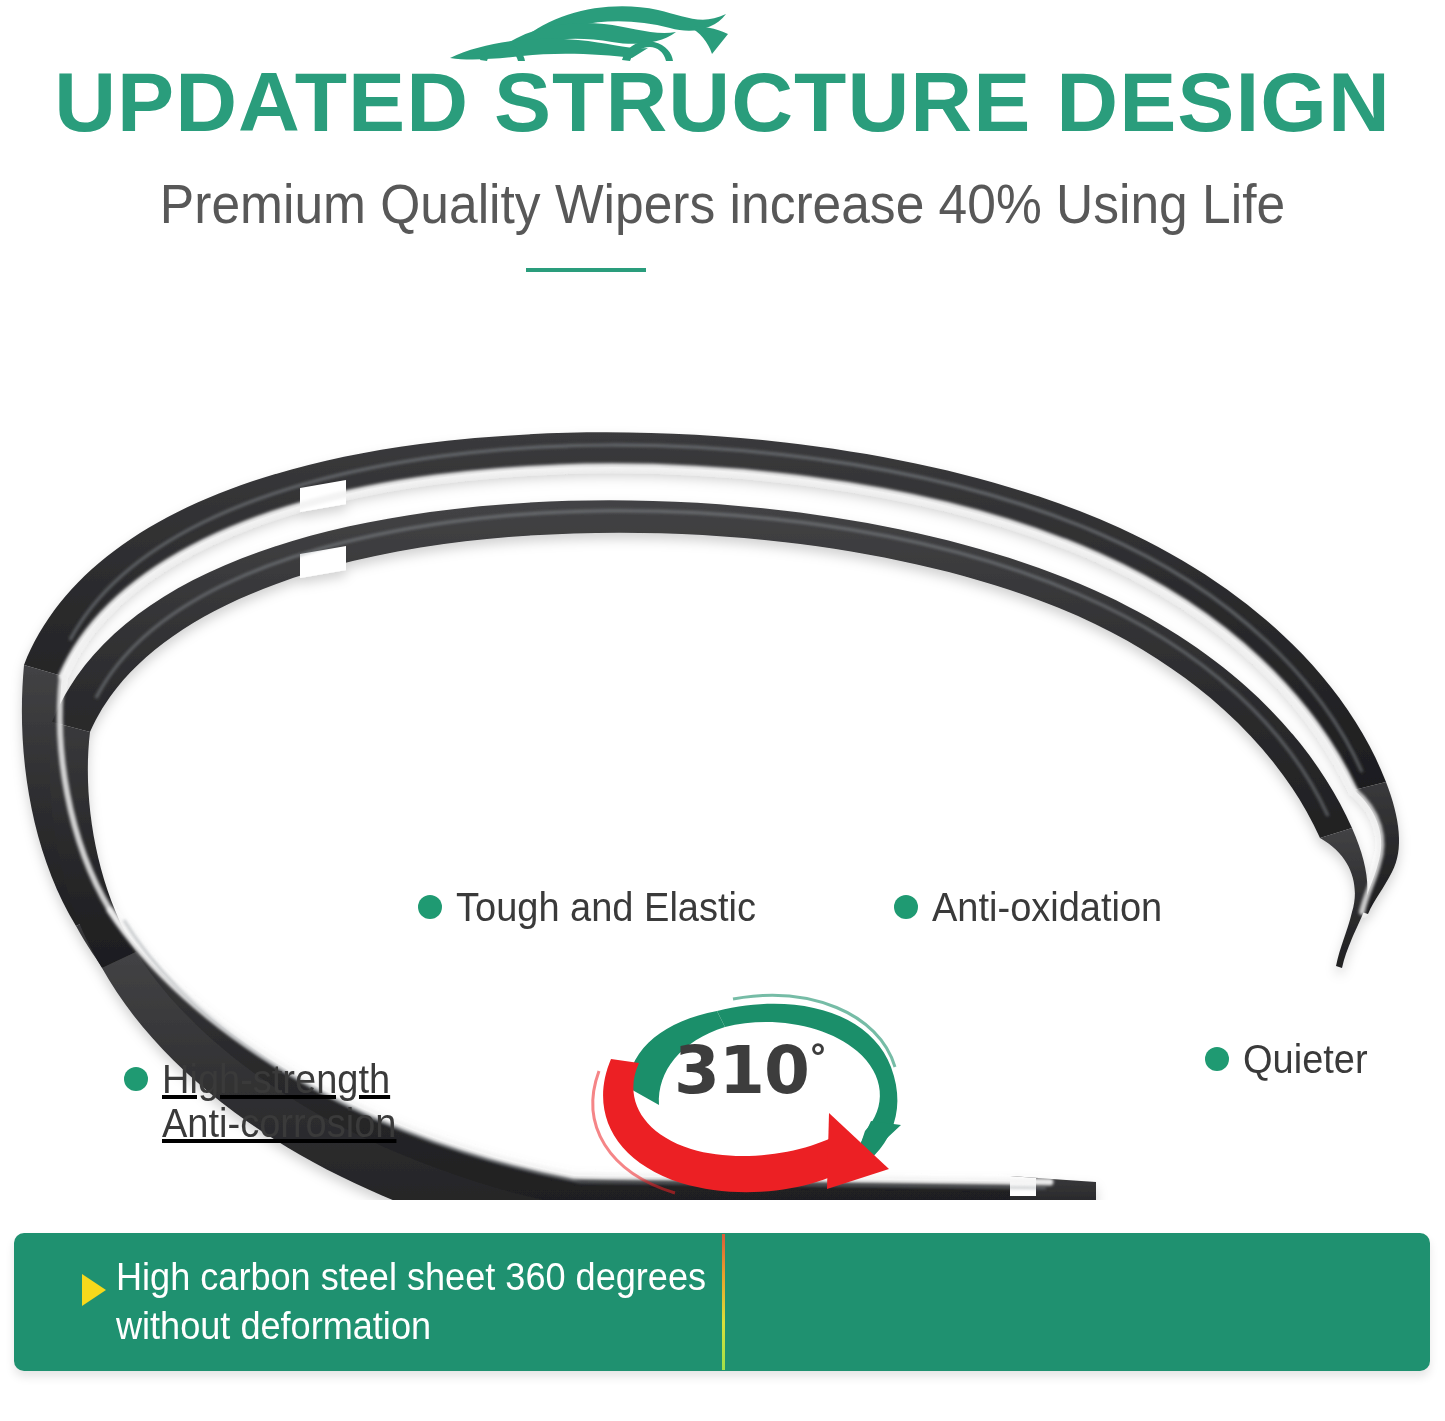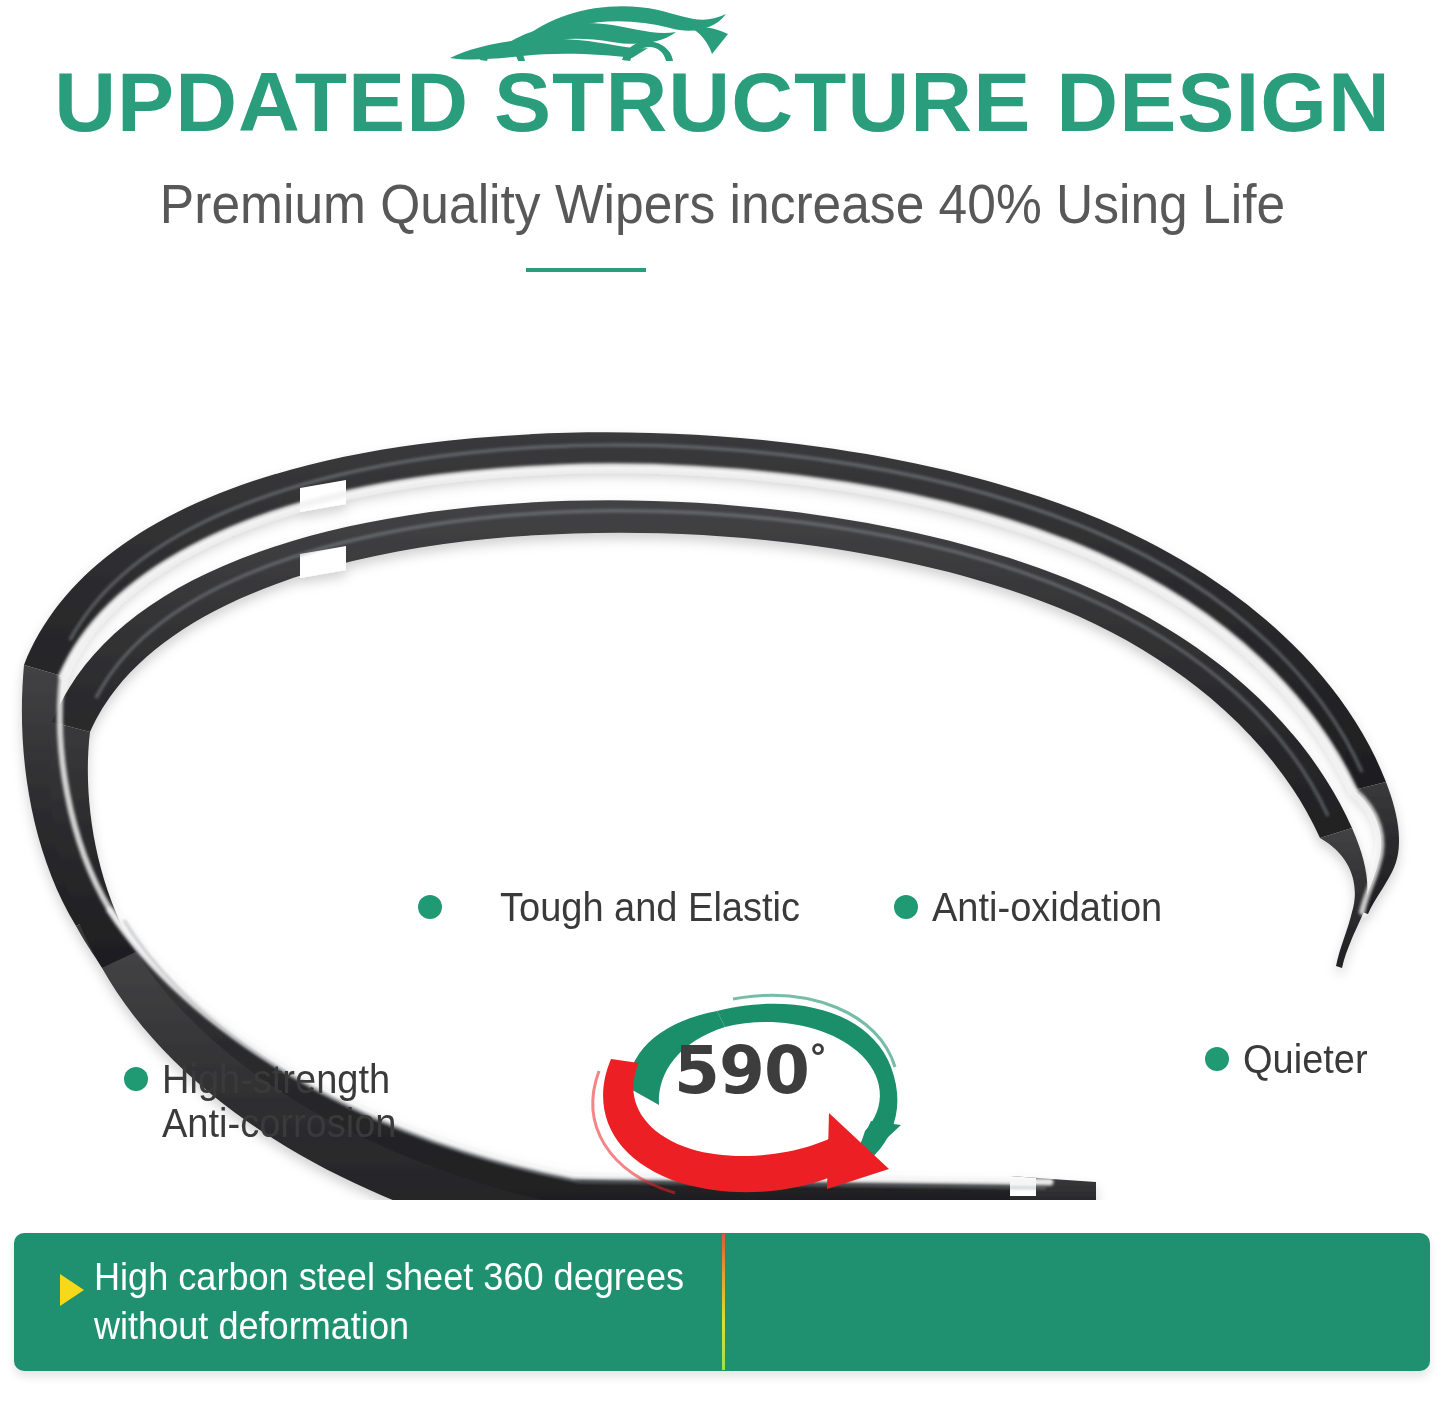--- a/index.html
+++ b/index.html
@@ -105,23 +105,23 @@
     color: #3a3a3a;
     font-family: "Liberation Sans Narrow", "Liberation Sans", sans-serif;
     font-weight: normal;
     font-size: 40px;
     line-height: 1.1;
     transform: scaleX(0.95);
     transform-origin: left center;
   }
   .feature-text .l2 { display: block; }
 
-  #label-tough      { top: 565px; left: 418px; gap: 44px; }
+  #label-tough      { top: 565px; left: 418px; }
   #label-anti-ox    { top: 565px; left: 894px; }
-  #label-highstr    { top: 737px; left: 124px; }
+  #label-highstr    { top: 737px; left: 124px; text-decoration: underline; }
   #label-quieter    { top: 717px; left: 1205px; }
 
   
   #badge-360 {
     position: absolute;
     top: 655px;
     left: 565px;
     width: 370px;
     height: 220px;
   }
@@ -157,21 +157,21 @@
     box-shadow: 0 6px 10px rgba(0,0,0,0.10);
     overflow: hidden;
   }
   .banner-panel {
     flex: 0 0 50%;
     box-sizing: border-box;
     display: flex;
     align-items: center;
     padding: 0 0 0 42px;
   }
-  .banner-panel.right { padding-left: 46px; }
+  .banner-panel.right { padding-left: 68px; }
   .banner-arrow {
     width: 0; height: 0;
     flex: 0 0 auto;
     border-top: 16px solid transparent;
     border-bottom: 16px solid transparent;
     border-left: 24px solid #f6d91b;
     margin-right: 10px;
     margin-top: -24px;
   }
   .banner-text {
@@ -392,21 +392,21 @@
              L 272 160
              C 234 180, 172 188, 126 174
              C 76 158, 58 122, 74 88
              Z" fill="#ec2024"></path>
     <path d="M264 138 L 324 194 L 262 214 Z" fill="#ec2024"></path>
 
     <path d="M34 96 C 14 150, 44 198, 110 218" fill="none" stroke="#ec2024" stroke-width="3" opacity="0.55"></path>
   </svg>
 
   <div id="badge-360-text">
-    <span>590</span><span class="deg">°</span>
+    <span>310</span><span class="deg">°</span>
   </div>
 
 </div>
 
 <div id="bottom-banner">
   <div class="banner-panel right">
     <span class="banner-arrow"></span>
     <span class="banner-text">
       <span>High carbon steel sheet 360 degrees</span><br>
       <span>without deformation</span>

